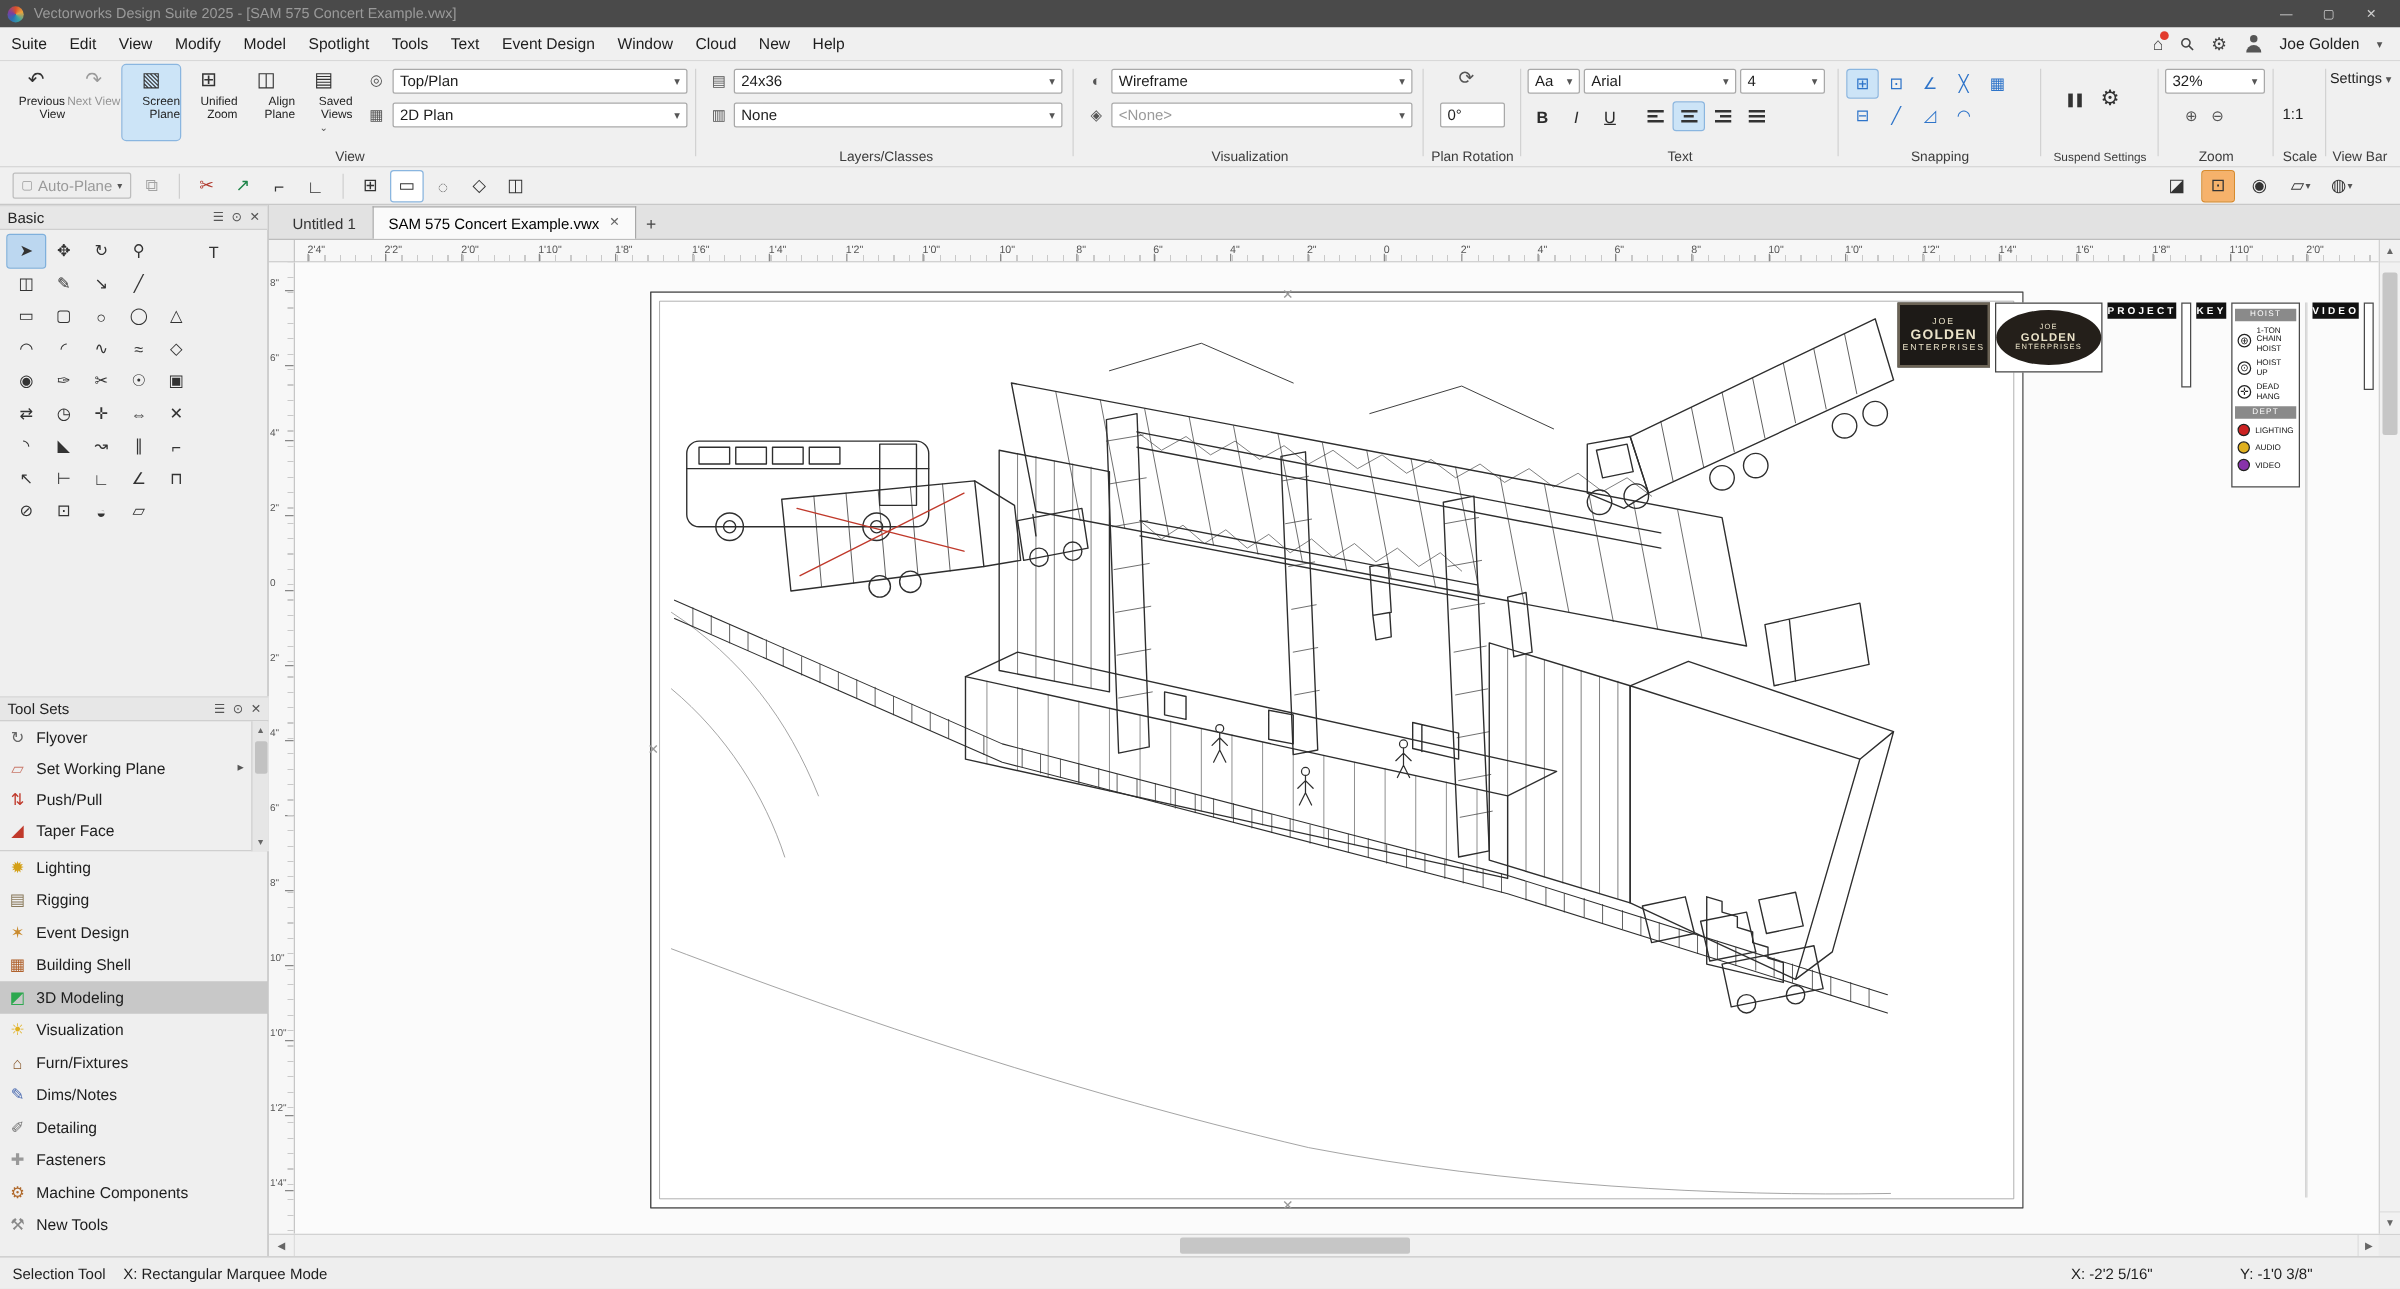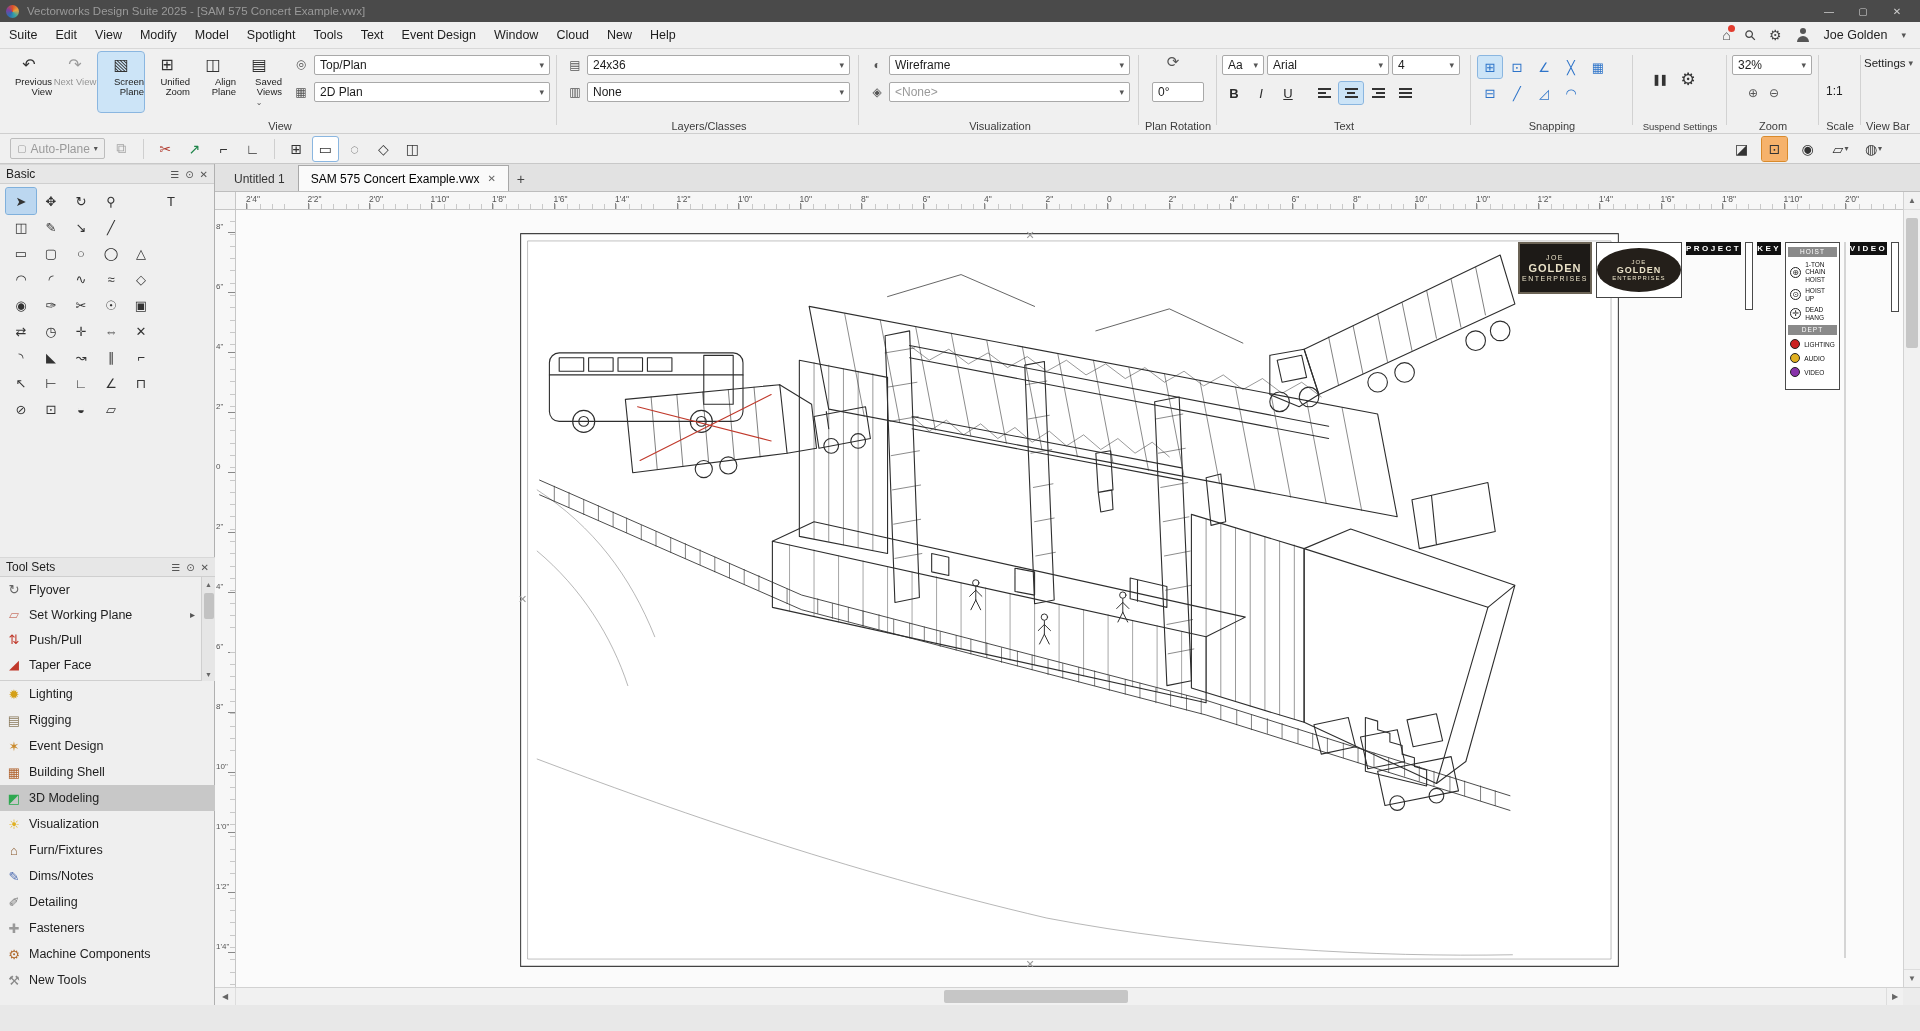--- a/index.html
+++ b/index.html
@@ -952,14 +952,22 @@
     <span id="scroll-corner"></span>
   </div>
   <div id="v-scroll">
     <span class="sbtn">▲</span>
     <span id="v-track">
         <span id="v-thumb"></span>
       </span>
     <span class="sbtn bbtn">▼</span>
   </div>
 
+  <div id="statusbar">
+    <span id="status-tool">Selection Tool</span>
+    <span id="status-mode">X: Rectangular Marquee Mode</span>
+    <span id="status-right">
+      <span>X: -2'2 5/16"</span>
+      <span>Y: -1'0 3/8"</span>
+    </span>
+  </div>
 
 </div>
 
 </body></html>

